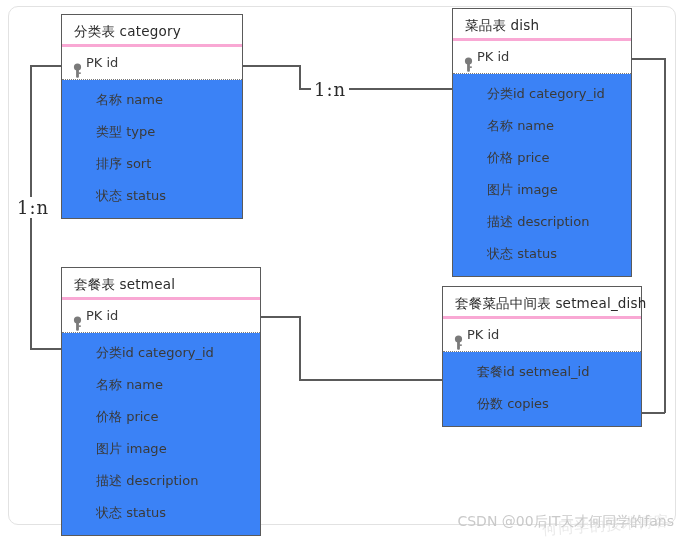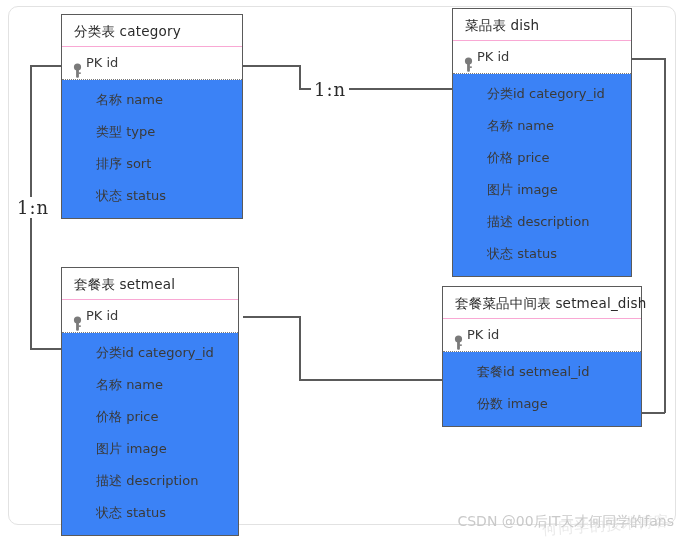--- a/index.html
+++ b/index.html
@@ -29,21 +29,21 @@
     border:1px solid #5a5a5a;
     background:#ffffff;
     z-index:5;
   }
   .ent-title{
     box-sizing:border-box;
     height:32px;
     line-height:32px;
     padding-left:12px;
     background:#ffffff;
-    border-bottom:1px solid #f9a8d4;
+    border-bottom:3px solid #f9a8d4;
     font-size:13.5px;
     color:#2b2b2b;
     white-space:nowrap;
     letter-spacing:.2px;
   }
   .ent-pk{
     box-sizing:border-box;
     height:33px;
     line-height:33px;
     padding-left:10px;
@@ -176,21 +176,21 @@
     <div class="ent-body">
       <div class="ent-field">分类id category_id</div>
       <div class="ent-field">名称 name</div>
       <div class="ent-field">价格 price</div>
       <div class="ent-field">图片 image</div>
       <div class="ent-field">描述 description</div>
       <div class="ent-field">状态 status</div>
     </div>
   </div>
 
-  <div class="entity" style="left:61px;top:267px;width:178px;">
+  <div class="entity" style="left:61px;top:267px;width:200px;">
     <div class="ent-title">套餐表 setmeal</div>
     <div class="ent-pk">
       <span class="key-icon">
         <svg width="11" height="16" viewBox="0 0 11 16">
             <circle cx="5.5" cy="4" r="3.6" fill="#7a7a7a"></circle>
             <rect x="4.1" y="6.2" width="2.8" height="8.6" rx="1" fill="#7a7a7a"></rect>
             <rect x="6.6" y="9.4" width="2.2" height="1.5" fill="#7a7a7a"></rect>
           </svg>
       </span>
       <span class="pk-text">PK id</span>
@@ -212,20 +212,20 @@
         <svg width="11" height="16" viewBox="0 0 11 16">
             <circle cx="5.5" cy="4" r="3.6" fill="#7a7a7a"></circle>
             <rect x="4.1" y="6.2" width="2.8" height="8.6" rx="1" fill="#7a7a7a"></rect>
             <rect x="6.6" y="9.4" width="2.2" height="1.5" fill="#7a7a7a"></rect>
           </svg>
       </span>
       <span class="pk-text">PK id</span>
     </div>
     <div class="ent-body">
       <div class="ent-field">套餐id setmeal_id</div>
-      <div class="ent-field">份数 image</div>
+      <div class="ent-field">份数 copies</div>
     </div>
   </div>
 
   <div class="watermark-ghost">何同学的技术博客</div>
   <div class="watermark">CSDN @00后IT天才何同学的fans</div>
 
 </div>
 
 </body></html>

